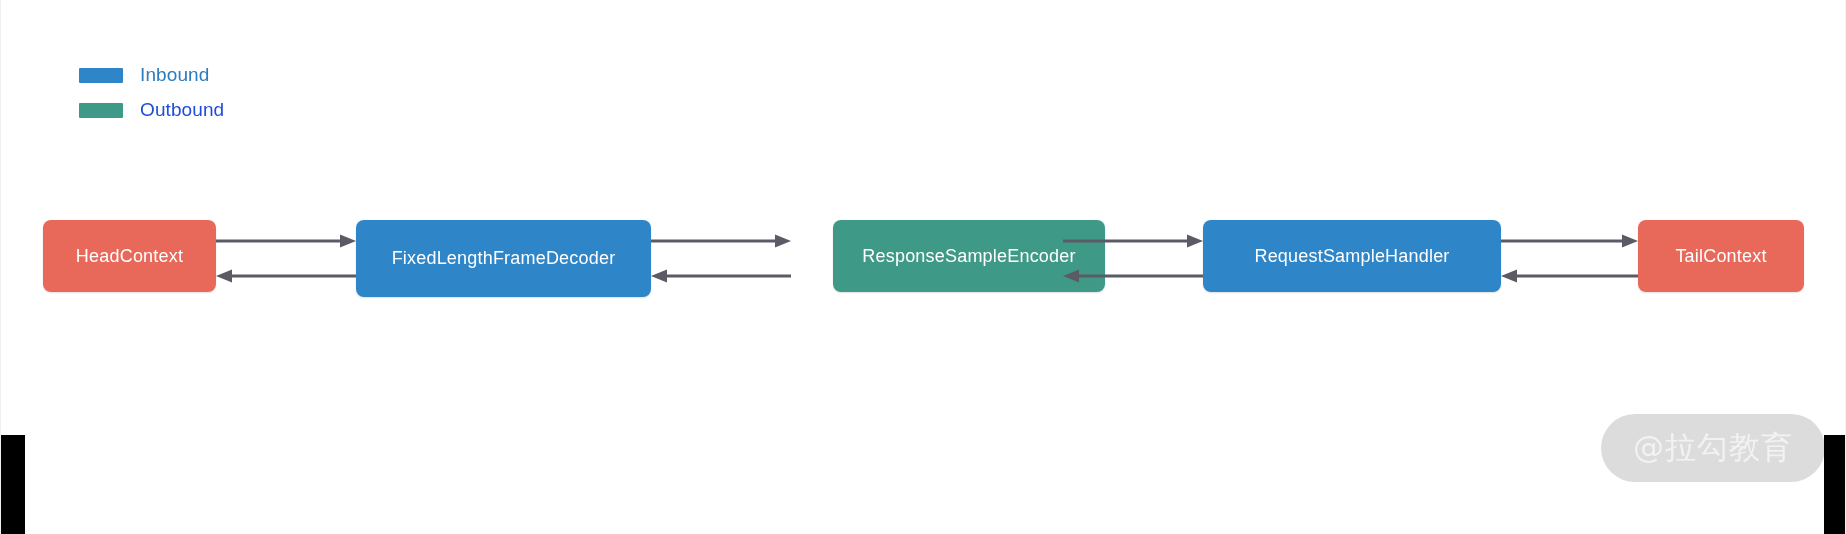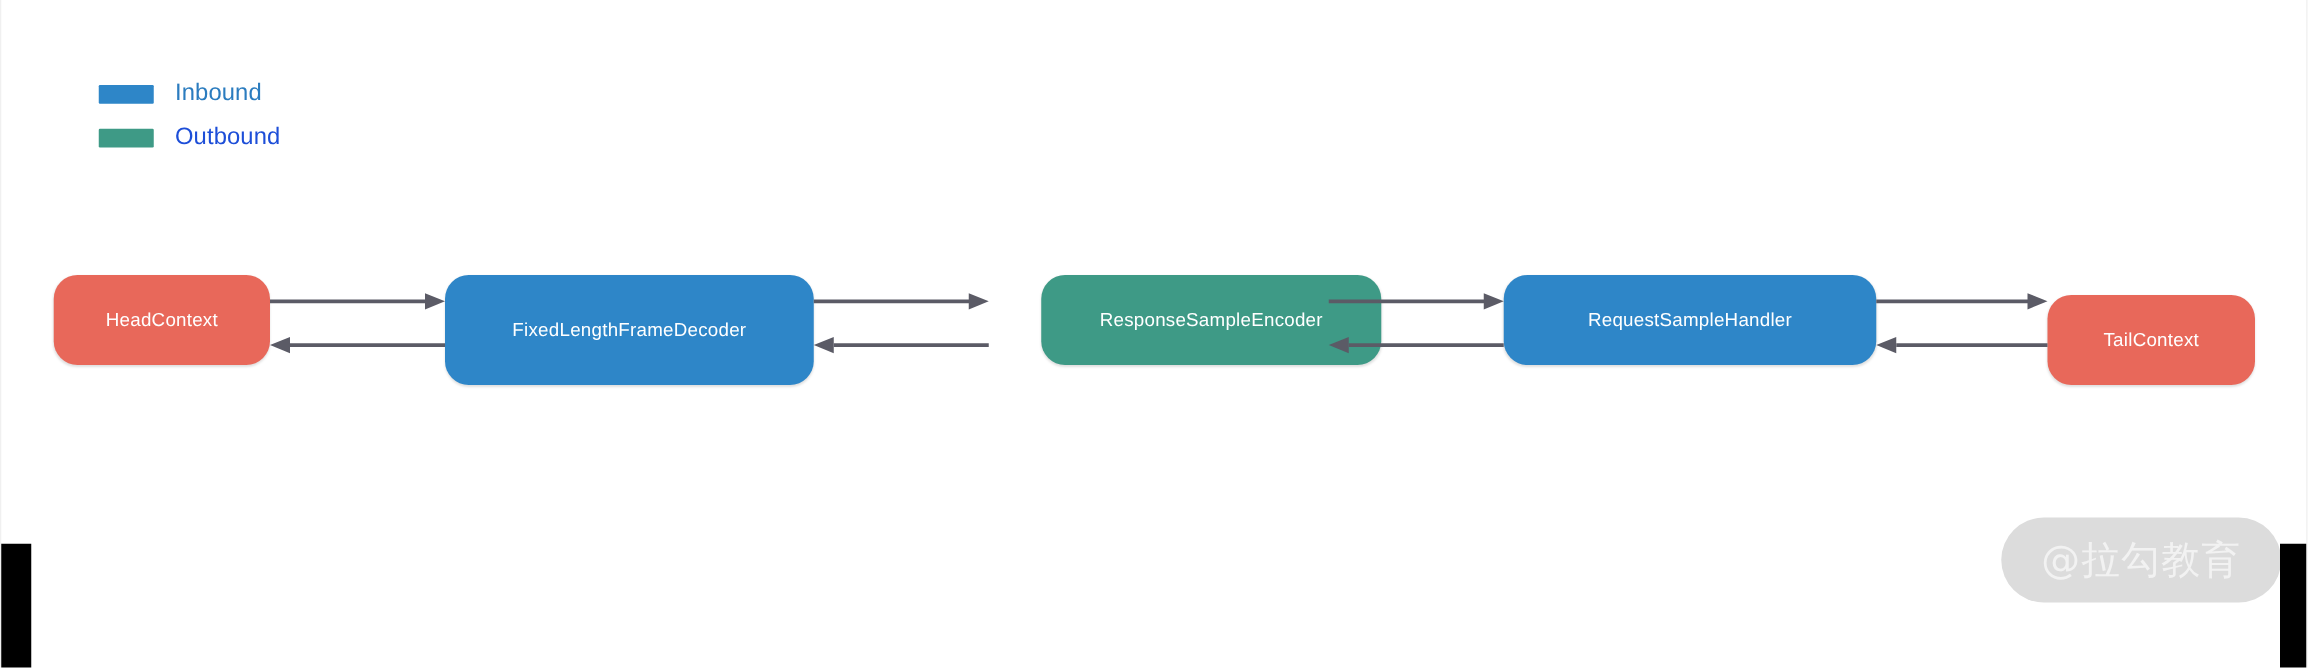--- a/index.html
+++ b/index.html
@@ -49,26 +49,26 @@
   .legend-label {
     font-size: 19px;
     letter-spacing: 0.1px;
     white-space: nowrap;
   }
 
   
   .node {
     position: absolute;
     height: 72px;
-    border-radius: 19px;
+    border-radius: 8px;
     display: flex;
     align-items: center;
     justify-content: center;
     color: #ffffff;
-    font-size: 15px;
+    font-size: 18px;
     letter-spacing: 0.2px;
     white-space: nowrap;
     box-shadow: 0 1px 2px rgba(0,0,0,0.13);
     box-sizing: border-box;
   }
 
   
   .arrow {
     position: absolute;
     height: 16px;
@@ -118,30 +118,30 @@
     <div class="legend-row">
       <span class="legend-swatch" style="background: rgb(62, 154, 134);"></span>
       <span class="legend-label" style="color: #1d4ed8;">Outbound</span>
     </div>
   </div>
 
   <div id="nodes-layer">
       <div class="node" style="left: 42px; top: 220px; width: 173px; height: 72px; background: rgb(232, 104, 90);">
         <span>HeadContext</span>
       </div>
-      <div class="node" style="left: 355px; top: 220px; width: 295px; height: 88px; background: rgb(46, 134, 200);">
+      <div class="node" style="left: 355px; top: 220px; width: 295px; height: 77px; background: rgb(46, 134, 200);">
         <span>FixedLengthFrameDecoder</span>
       </div>
       <div class="node" style="left: 832px; top: 220px; width: 272px; height: 72px; background: rgb(62, 154, 134);">
         <span>ResponseSampleEncoder</span>
       </div>
       <div class="node" style="left: 1202px; top: 220px; width: 298px; height: 72px; background: rgb(46, 134, 200);">
         <span>RequestSampleHandler</span>
       </div>
-      <div class="node" style="left: 1637px; top: 236px; width: 166px; height: 72px; background: rgb(232, 104, 90); text-align: right;">
+      <div class="node" style="left: 1637px; top: 220px; width: 166px; height: 72px; background: rgb(232, 104, 90); text-align: right;">
         <span>TailContext</span>
       </div>
     </div>
 
   <div id="arrows-layer">
       <div class="arrow" style="left: 215px; top: 233px; width: 140px;">
         <svg width="140" height="16" viewBox="0 0 140 16">
           <line x1="0" y1="8" x2="126" y2="8" stroke="#5B5B66" stroke-width="3"></line>
           <polygon points="140,8 124,1.5 124,14.5" fill="#5B5B66"></polygon>
         </svg>

